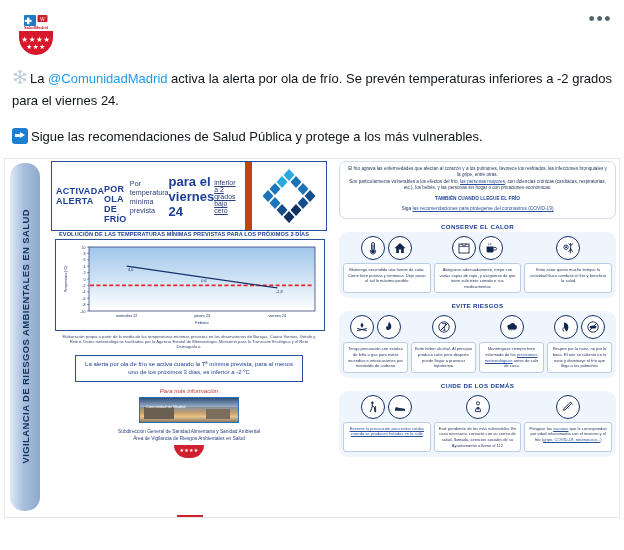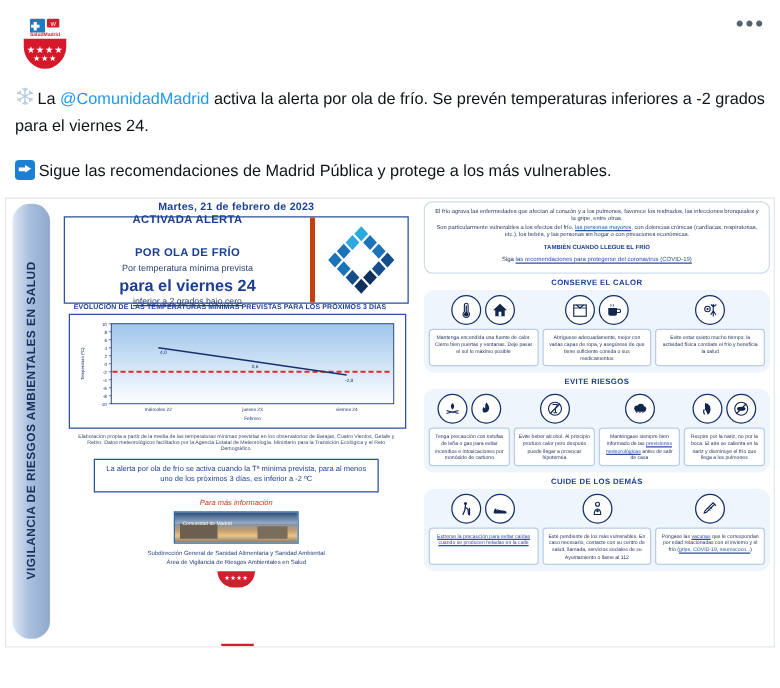--- a/index.html
+++ b/index.html
@@ -78,23 +78,23 @@
   .date-title {
     text-align: center; font-size: 8.5px; font-weight: bold; color: #1c3f94;
     letter-spacing: .2px; margin-top: -1px; margin-bottom: 2px;
     overflow: hidden; height: 11px;
   }
 
   .alert-box {
     border: 1px solid #2a4f9c; display: flex; height: 70px; margin: 0 6px;
   }
   .alert-text {
-    flex: 1; display: flex; flex-direction: column; align-items: center;
+    flex: 1; display: flex; flex-direction: row; align-items: center;
     justify-content: center; text-align: left; padding: 3px 4px;
-    border-right: 4px solid #c2410c;
+    border-right: 7px solid #c2410c;
   }
   .alert-l1 { font-size: 9px; font-weight: bold; color: #1c3f94; letter-spacing: .3px; }
   .alert-l2 { font-size: 9px; font-weight: bold; color: #1c3f94; letter-spacing: .3px; margin-top: 17px;}
   .alert-l3 { font-size: 7.2px; color: #2a3f7a; margin-top: 3px; }
   .alert-l4 { font-size: 13px; font-weight: bold; color: #1c3f94; margin-top: 2px; }
   .alert-l5 { font-size: 7px; color: #2a3f7a; margin-top: 2px; text-decoration: underline; }
   .alert-icon { flex: 0 0 74px; display: flex; align-items: center; justify-content: center; }
 
   .temp-today {
     text-align: center; font-size: 7.6px; font-weight: bold; color: #14305e;
@@ -225,33 +225,32 @@
         <line x1="12" y1="10.3" x2="13.9" y2="10.1"></line>
           <line x1="12" y1="10.3" x2="11.9" y2="12.2"></line>
         <line x1="12" y1="5.7" x2="13.9" y2="5.9"></line>
           <line x1="12" y1="5.7" x2="11.9" y2="3.8"></line>
         <line x1="4" y1="10.3" x2="2.1" y2="10.1"></line>
           <line x1="4" y1="10.3" x2="4.1" y2="12.2"></line>
       </g>
     </svg><span>La </span><span class="mention">@ComunidadMadrid</span><span> activa la alerta por ola de frío. Se prevén temperaturas inferiores a -2 grados para el viernes 24.</span>
   </div>
   <div class="tweet-line tweet-para">
-    <span class="emoji-arrow"></span><span>Sigue las recomendaciones de Madrid Pública y protege a los más vulnerables.</span>
+    <span class="emoji-arrow"></span><span>Sigue las recomendaciones de Salud Pública y protege a los más vulnerables.</span>
   </div>
 </div>
 
 <div class="infographic">
 
   <div class="side-bar">
     <span>VIGILANCIA DE RIESGOS AMBIENTALES EN SALUD</span>
   </div>
 
   <div class="left-col">
 
-    <div class="date-title">Martes, 21 de febrero de 2023</div>
 
     <div class="alert-box">
       <div class="alert-text">
         <div class="alert-l1">ACTIVADA ALERTA</div>
         <div class="alert-l2">POR OLA DE FRÍO</div>
         <div class="alert-l3">Por temperatura mínima prevista</div>
         <div class="alert-l4">para el viernes 24</div>
         <div class="alert-l5">inferior a 2 grados bajo cero</div>
       </div>
       <div class="alert-icon">

